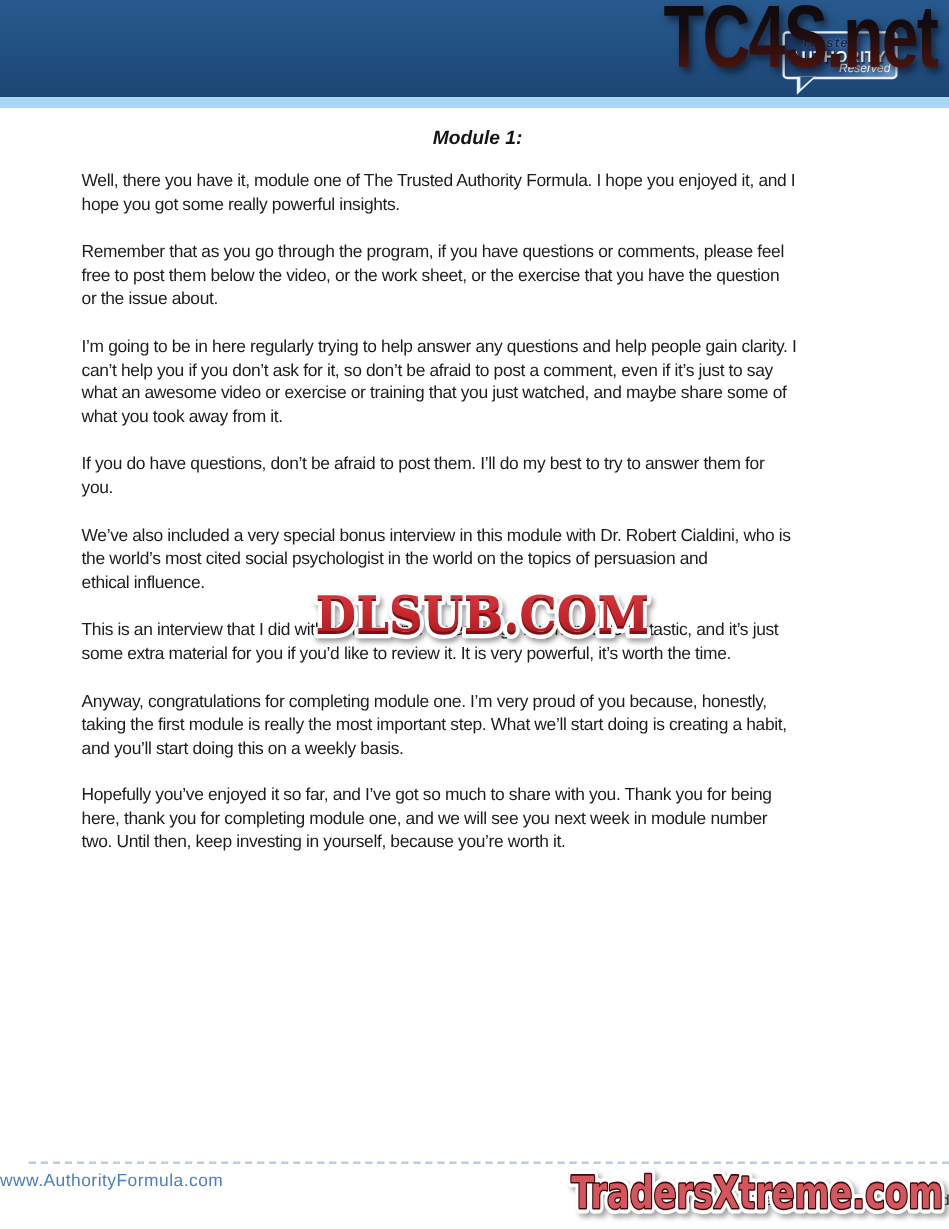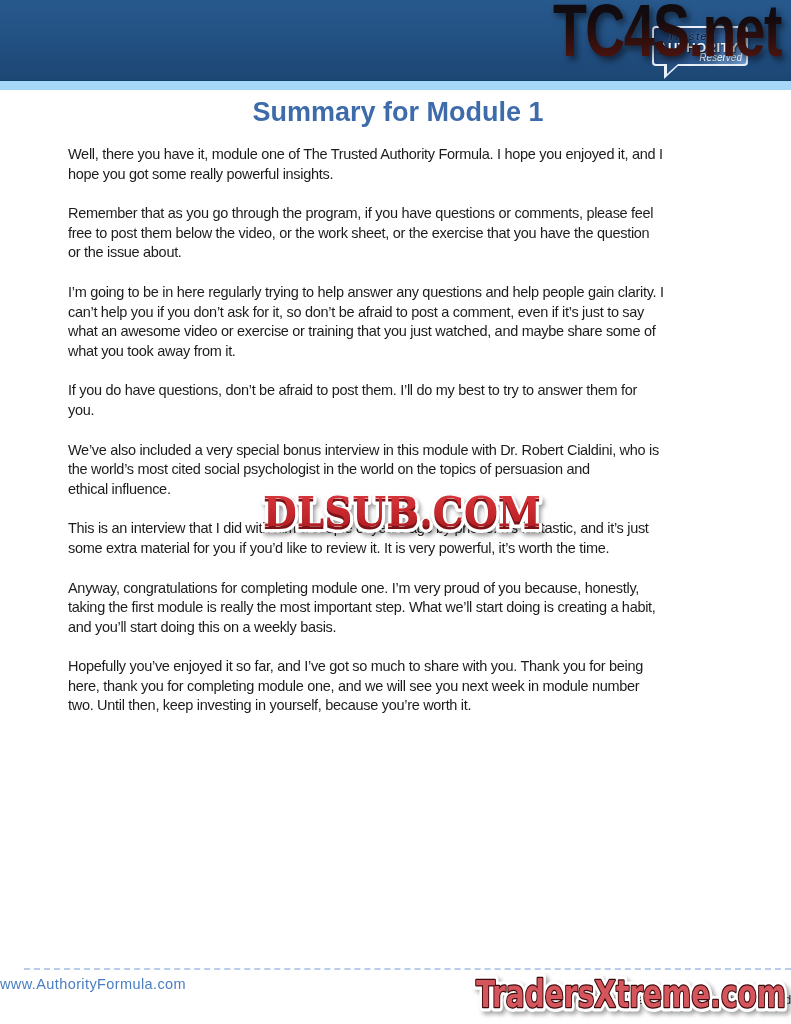--- a/index.html
+++ b/index.html
@@ -126,21 +126,21 @@
       <stop offset="0%" stop-color="#0b0b12"></stop>
       <stop offset="38%" stop-color="#150b0e"></stop>
       <stop offset="68%" stop-color="#38100d"></stop>
       <stop offset="100%" stop-color="#601a12"></stop>
     </linearGradient>
   </defs>
   <text x="115" y="60" text-anchor="middle" font-size="74" textLength="228" lengthAdjust="spacingAndGlyphs" fill="url(#tc4sGrad)">TC4S.net</text>
 </svg>
 
 <div class="doc">
-  <div class="doc-heading">Summary for Module 1</div>
+  <div class="doc-kicker">Module 1:</div>
   <div class="doc-text">
     <p>Well, there you have it, module one of The Trusted Authority Formula. I hope you enjoyed it, and I
 hope you got some really powerful insights.</p>
     <p>Remember that as you go through the program, if you have questions or comments, please feel
 free to post them below the video, or the work sheet, or the exercise that you have the question
 or the issue about.</p>
     <p>I’m going to be in here regularly trying to help answer any questions and help people gain clarity. I
 can’t help you if you don’t ask for it, so don’t be afraid to post a comment, even if it’s just to say
 what an awesome video or exercise or training that you just watched, and maybe share some of
 what you took away from it.</p>

